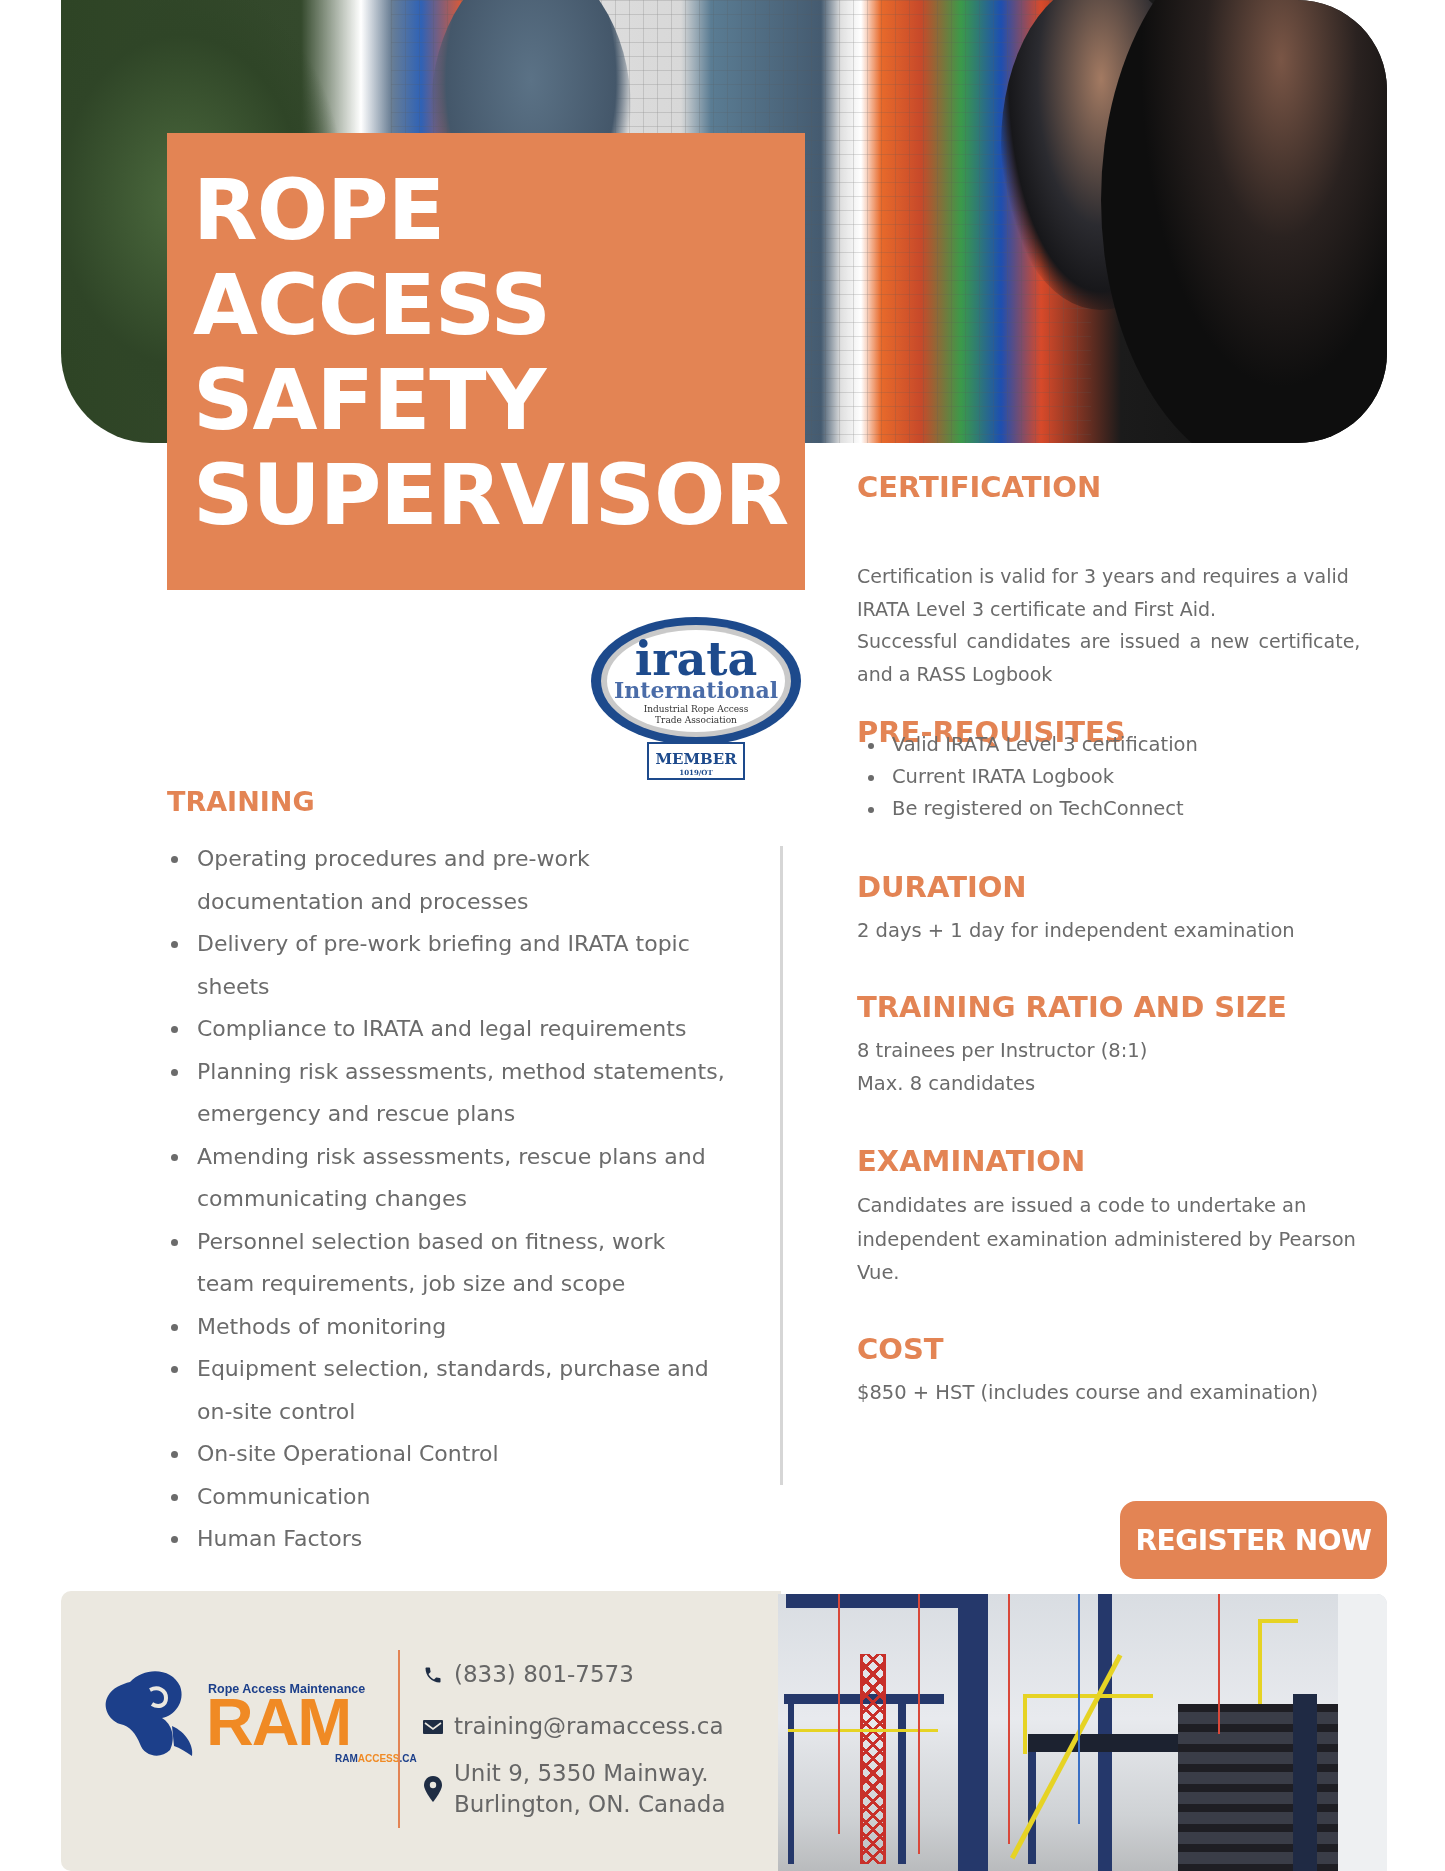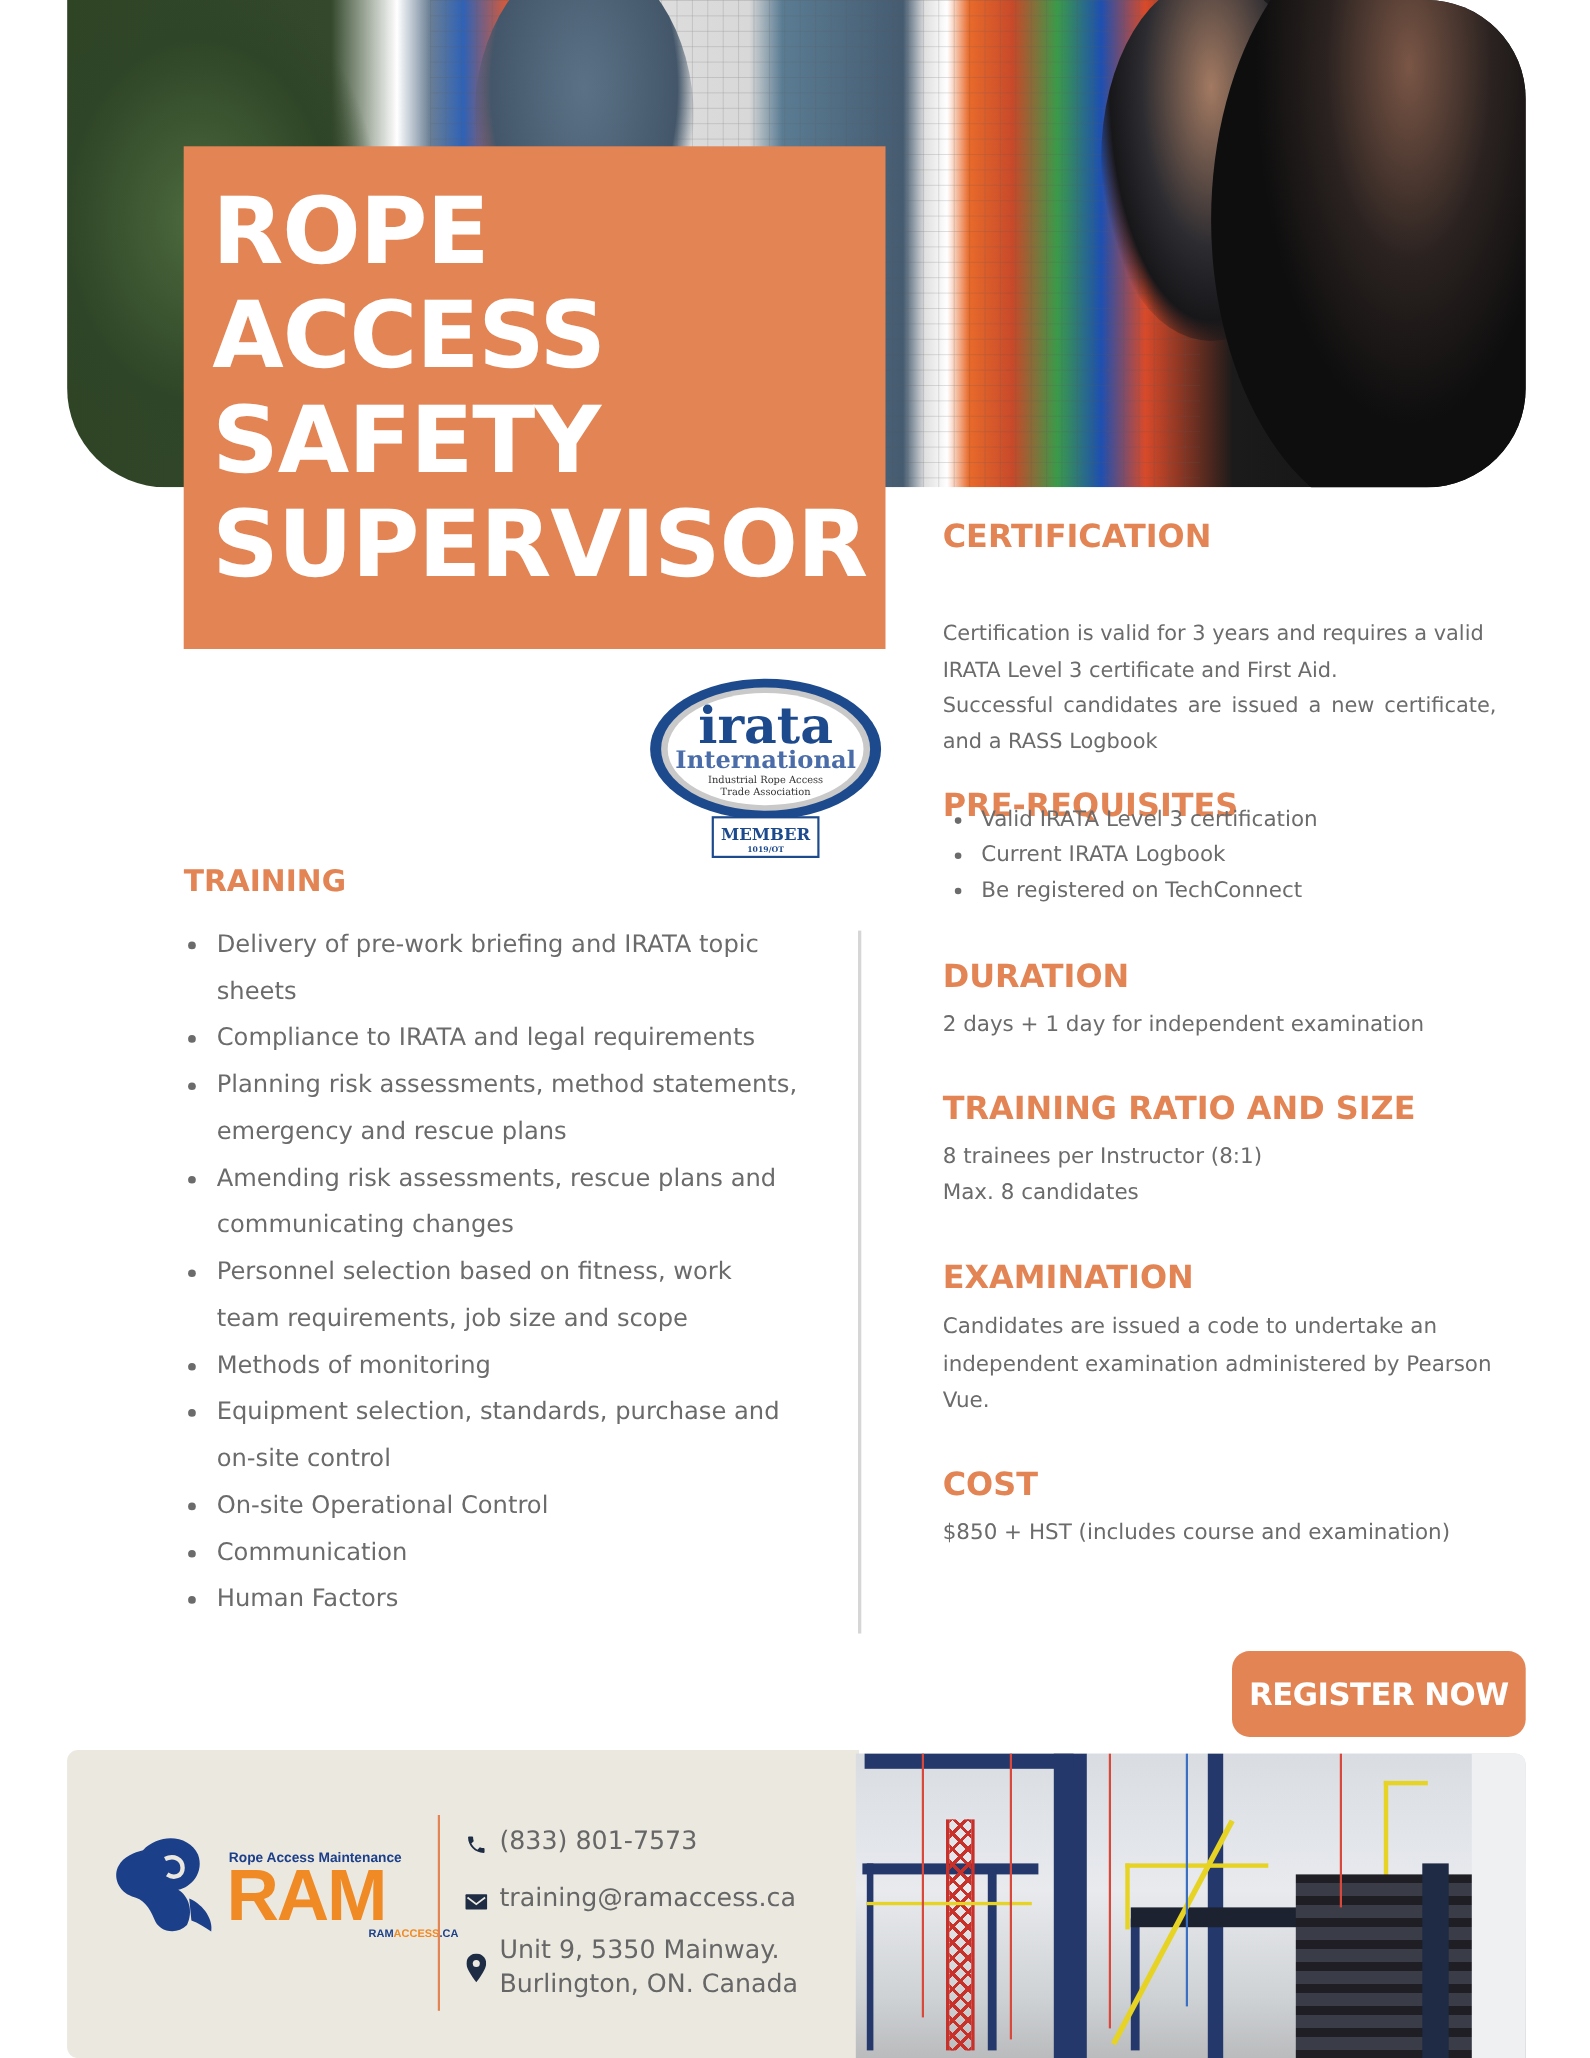--- a/index.html
+++ b/index.html
@@ -73,21 +73,21 @@
     background: #e38454; border-radius: 16px; color: #fff; font-family: "DejaVu Sans", sans-serif;
     font-weight: bold; font-size: 28px; display: flex; align-items: center; justify-content: center;
     letter-spacing: -0.5px; cursor: pointer;
   }
 
   .footer-panel {
     position: absolute; left: 61px; top: 1591px; width: 720px; height: 280px;
     background: #ebe8e0; border-radius: 10px 0 0 10px;
   }
   .footer-divider { position: absolute; left: 398px; top: 1650px; width: 2px; height: 178px; background: #e38454; }
-  .contact-row { position: absolute; left: 422px; display: flex; align-items: flex-end; gap: 10px; }
+  .contact-row { position: absolute; left: 422px; display: flex; align-items: center; gap: 10px; }
   .contact-icon { width: 22px; height: 26px; display: flex; align-items: center; justify-content: center; flex: 0 0 22px; }
   .contact-text { font-family: "DejaVu Sans", sans-serif; font-size: 23px; color: #666; line-height: 31px; white-space: nowrap; }
 
   .footer-photo {
     position: absolute; left: 778px; top: 1594px; width: 609px; height: 277px;
     border-radius: 0 10px 0 0; overflow: hidden;
     background: linear-gradient(180deg, #d9dde2 0%, #e8eaee 45%, #cfd2d5 80%, #b9bbbd 100%);
   }
   .beam { position: absolute; background: #25386b; }
   .rail { position: absolute; background: #e6d324; }
@@ -124,20 +124,21 @@
     <text x="108" y="99" text-anchor="middle" font-family="DejaVu Serif, serif" font-size="9" fill="#333">Industrial Rope Access</text>
     <text x="108" y="110" text-anchor="middle" font-family="DejaVu Serif, serif" font-size="9" fill="#333">Trade Association</text>
     <rect x="60" y="130" width="96" height="36" fill="#ffffff" stroke="#1d4a8c" stroke-width="2"></rect>
     <text x="108" y="151" text-anchor="middle" font-family="DejaVu Serif, serif" font-weight="bold" font-size="15" fill="#1d4a8c">MEMBER</text>
     <text x="108" y="162" text-anchor="middle" font-family="DejaVu Serif, serif" font-weight="bold" font-size="7" fill="#1d4a8c">1019/OT</text>
   </svg>
 </div>
 
 <div class="section-h" style="left:167px; top:786px; font-size:27px;">TRAINING</div>
 <ul class="syllabus-list">
+  <li>Operating procedures and pre-work documentation and processes</li>
   <li>Delivery of pre-work briefing and IRATA topic sheets</li>
   <li>Compliance to IRATA and legal requirements</li>
   <li>Planning risk assessments, method statements, emergency and rescue plans</li>
   <li>Amending risk assessments, rescue plans and communicating changes</li>
   <li>Personnel selection based on fitness, work team requirements, job size and scope</li>
   <li>Methods of monitoring</li>
   <li>Equipment selection, standards, purchase and on-site control</li>
   <li>On-site Operational Control</li>
   <li>Communication</li>
   <li>Human Factors</li>

